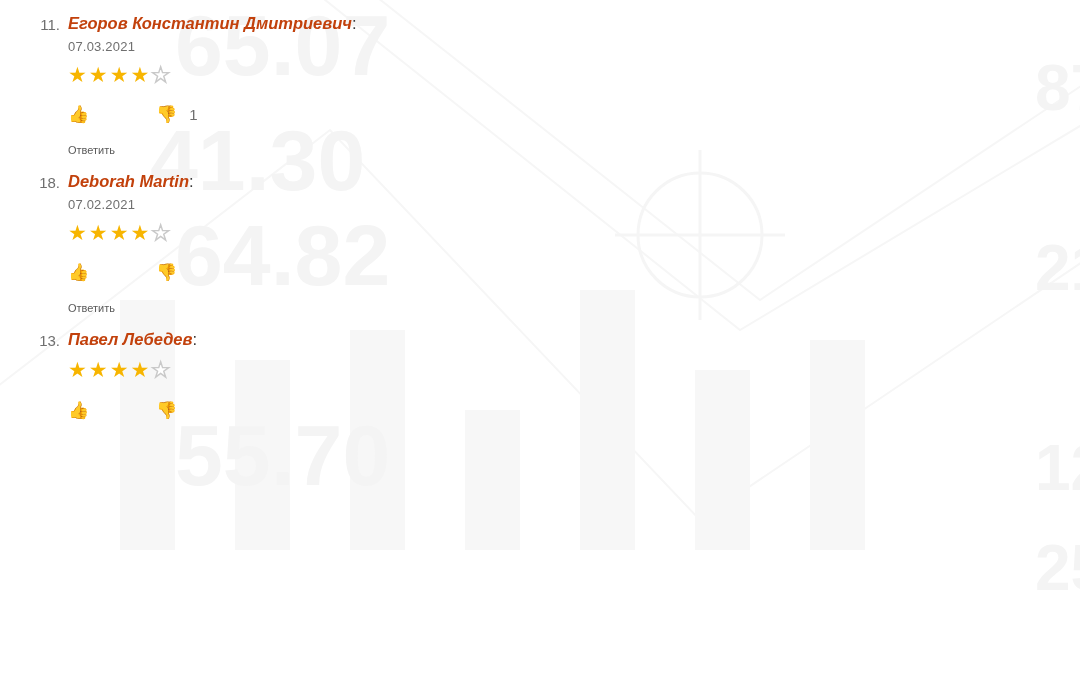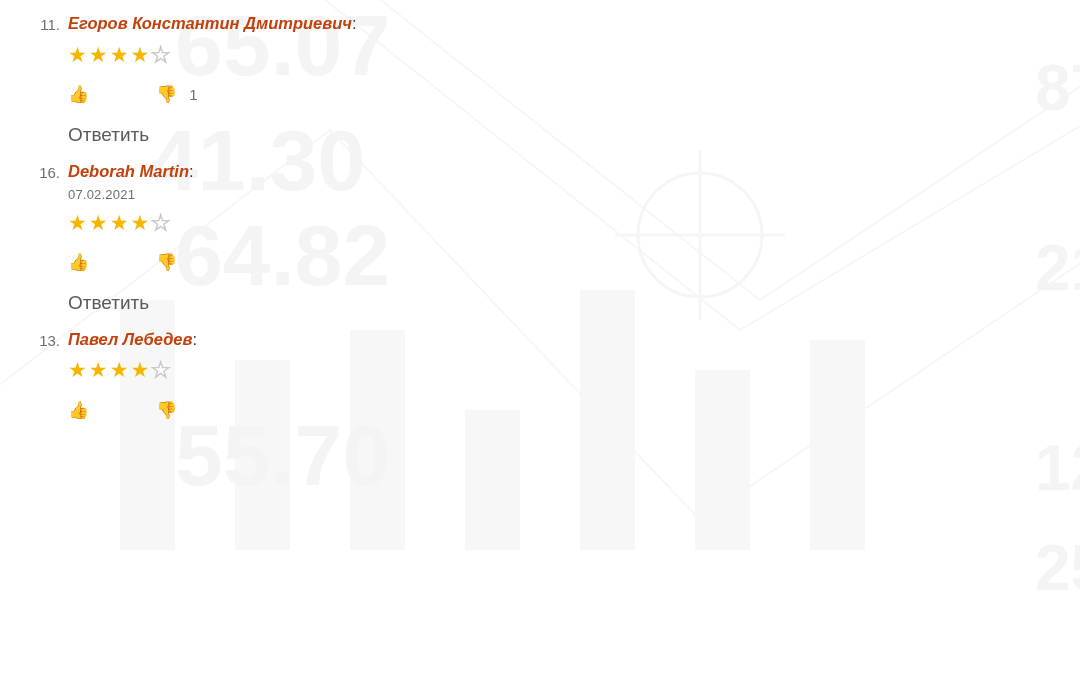--- a/index.html
+++ b/index.html
@@ -116,21 +116,21 @@
     line-height: 1;
     color: #2f7ad6;
   }
   .vote-count {
     margin-left: 12px;
     font-size: 15px;
     color: #6f6f6f;
   }
   .reply {
     margin-top: 18px;
-    font-size: 19px;
+    font-size: 11px;
     color: #5a5a5a;
     cursor: pointer;
   }
   .r-spacer { height: 8px; }
 </style>
 </head>
 <body>
 
 <div class="bg-watermark">
   <svg width="1080" height="685" viewBox="0 0 1080 685" aria-hidden="true">
@@ -167,40 +167,41 @@
   </svg>
 </div>
 
 <div class="reviews">
 
   <div class="review">
     <div class="review-index">11.</div>
     <div class="review-head">
       <span class="author">Егоров Константин Дмитриевич</span><span class="colon">:</span>
     </div>
+    <div class="date">07.03.2021</div>
     <div class="stars">
       <span class="star-full">★</span><span class="star-full">★</span><span class="star-full">★</span><span class="star-full">★</span><span class="star-empty">★</span>
     </div>
     <div class="votes">
       <div class="vote vote-up">
         <span class="vote-icon">👍</span>
         <span class="vote-count"></span>
       </div>
       <div class="vote vote-down">
         <span class="vote-icon">👎</span>
         <span class="vote-count">1</span>
       </div>
     </div>
     <div class="reply">Ответить</div>
   </div>
 
   <div class="r-spacer"></div>
 
   <div class="review">
-    <div class="review-index">16.</div>
+    <div class="review-index">18.</div>
     <div class="review-head">
       <span class="author">Deborah Martin</span><span class="colon">:</span>
     </div>
     <div class="date">07.02.2021</div>
     <div class="stars">
       <span class="star-full">★</span><span class="star-full">★</span><span class="star-full">★</span><span class="star-full">★</span><span class="star-empty">★</span>
     </div>
     <div class="votes">
       <div class="vote vote-up">
         <span class="vote-icon">👍</span>

